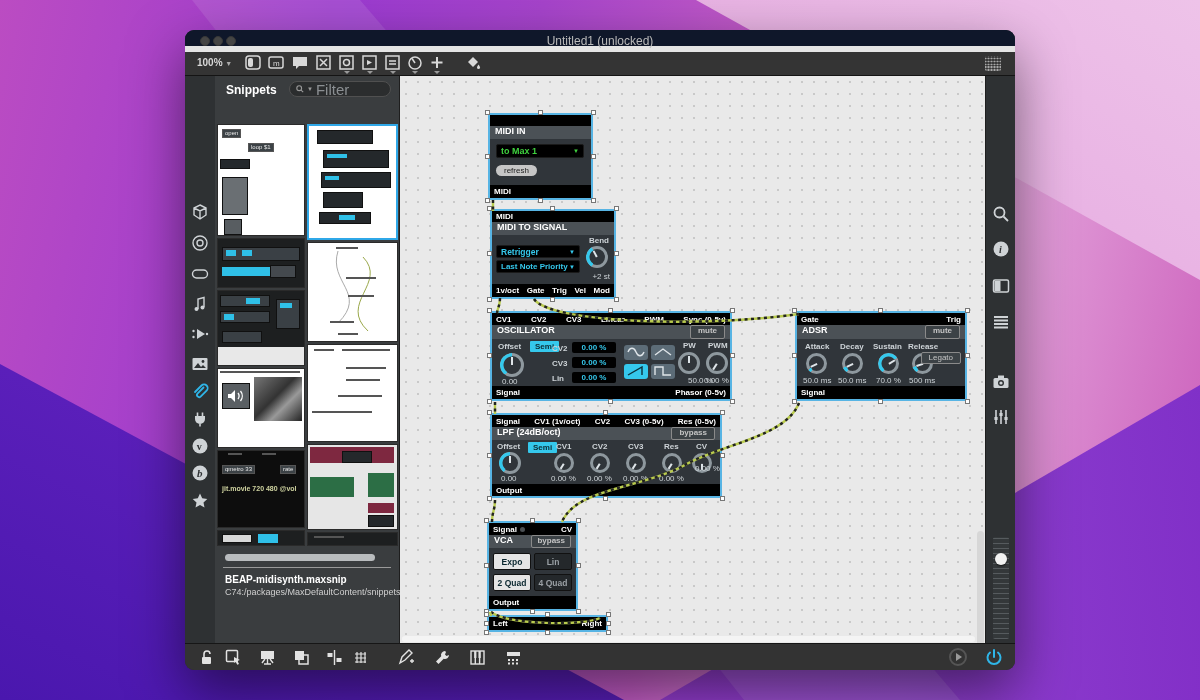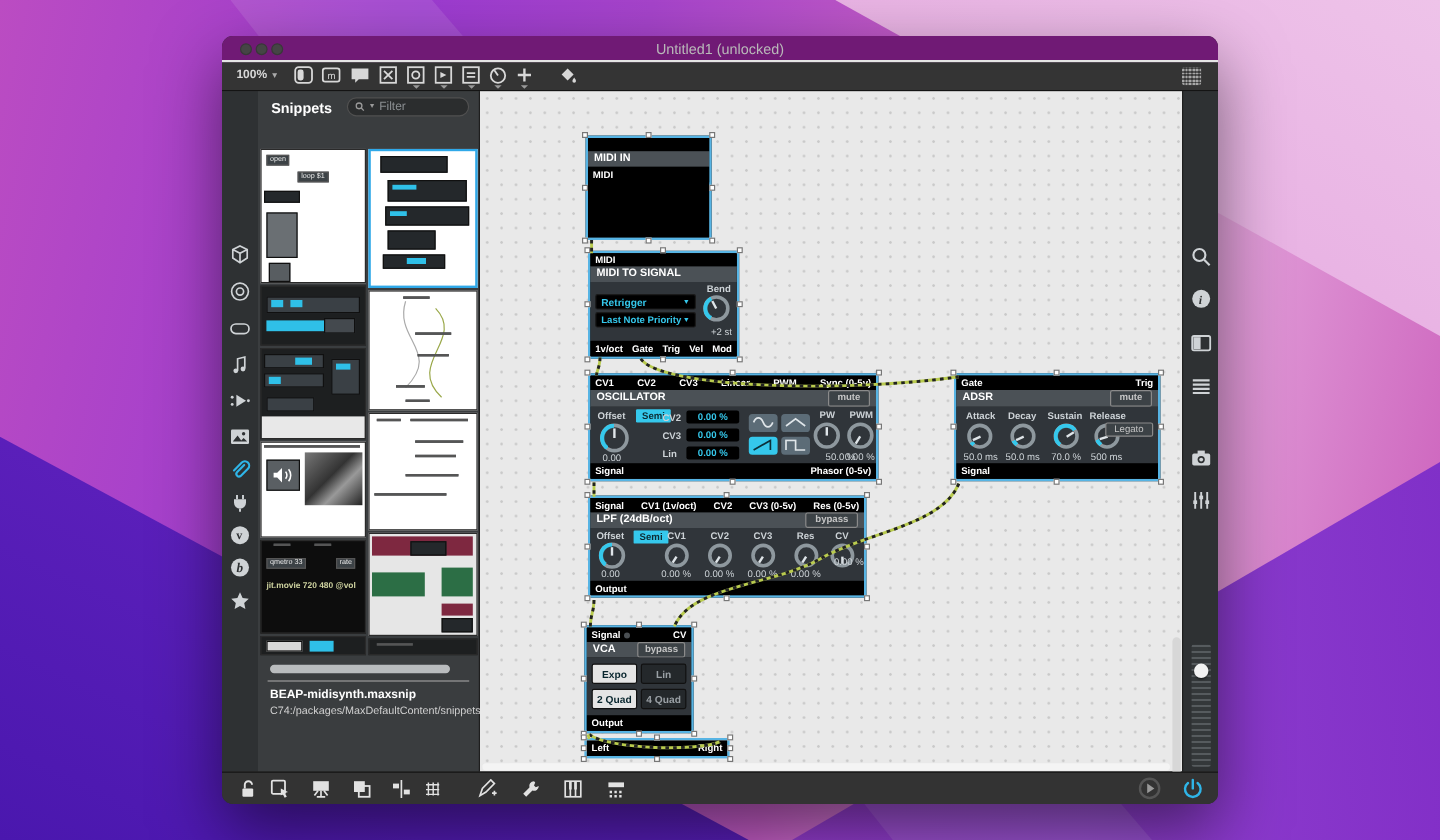--- a/index.html
+++ b/index.html
@@ -6,21 +6,21 @@
   html,body { width:1200px; height:700px; overflow:hidden; font-family:"Liberation Sans", sans-serif; }
   body { position:relative; background:linear-gradient(103deg,#bb4cc2 0%,#9c3bd0 26%,#a644cb 40%,#c45cc6 58%,#e2a1da 78%,#c958b8 100%); }
   .wp { position:absolute; inset:0; }
   .wp-dark { clip-path:polygon(0 52%,52% 100%,0 100%); background:linear-gradient(25deg,#4a17ae,#7b2fd2 80%); }
   .wp-dark2 { clip-path:polygon(100% 55%,100% 100%,55% 100%); background:linear-gradient(250deg,#6d23c8,#9b3ed4 85%); opacity:.85; }
   .wp-light { clip-path:polygon(58% 0,100% 0,100% 40%); background:linear-gradient(210deg,#eec3e9,#d77ed2 90%); }
   .wp-streak { clip-path:polygon(16% 0,30% 0,80% 100%,62% 100%); background:rgba(255,255,255,.10); }
 
   
   .window { position:absolute; left:185px; top:30px; width:830px; height:640px; background:#2e2e2e; border-radius:9px; overflow:hidden; box-shadow:0 22px 55px rgba(0,0,0,.5); display:flex; flex-direction:column; }
-  .titlebar { height:22px; background:#701a75; border-bottom:2px solid #e5e5e5; position:relative; flex:none; }
+  .titlebar { height:22px; background:#0f172a; border-bottom:6px solid #e5e5e5; position:relative; flex:none; }
   .tl { position:absolute; top:6px; width:10px; height:10px; border-radius:50%; background:#454545; border:1px solid #383838; }
   .title { position:absolute; left:0; right:0; top:4px; text-align:center; font-size:12px; color:#b9b9b9; }
   .toolbar { height:24px; background:#343434; border-bottom:1px solid #141414; position:relative; flex:none; }
   .zoom-ctl { position:absolute; left:12px; top:5px; font-size:10px; color:#d8d8d8; font-weight:bold; }
   .zoom-ctl .car { font-size:7px; color:#aaa; }
   .tb-icon { position:absolute; top:3px; width:18px; height:16px; color:#d8d8d8; }
   .tb-icon svg { display:block; }
   .drop-caret { position:absolute; top:19px; width:0; height:0; border-left:3px solid transparent; border-right:3px solid transparent; border-top:3px solid #9a9a9a; }
   .grid-ico { position:absolute; right:14px; top:4px; width:16px; height:15px; background:repeating-linear-gradient(0deg,#cfcfcf 0 1.5px,#6a6a6a 1.5px 3px),repeating-linear-gradient(90deg,#cfcfcf 0 1.5px,#8a8a8a 1.5px 3px); background-blend-mode:multiply; border-radius:2px; }
 
@@ -29,21 +29,21 @@
   .left-rail { width:30px; background:#2e3133; position:relative; flex:none; }
   .rail-ico { position:absolute; left:6px; width:18px; height:18px; color:#cfd3d6; }
   .rail-ico svg { display:block; }
   .rail-ico.active { color:#2fb5e8; }
 
   
   .snippets { width:185px; background:#3a3d3f; position:relative; flex:none; border-right:1px solid #1e1e1e; }
   .snip-title { position:absolute; left:11px; top:7px; color:#fff; font-size:12px; font-weight:bold; }
   .filter { position:absolute; right:8px; top:5px; width:102px; height:16px; background:#2b2d2e; border:1px solid #505050; border-radius:9px; display:flex; align-items:center; padding:0 6px; gap:3px; }
   .filter .mag { width:8px; height:8px; flex:none; }
-  .filter .ph { color:#8b8f92; font-size:10px; }
+  .filter .ph { color:#8b8f92; font-size:15px; }
   .filter .fcar { font-size:6px; color:#9a9a9a; }
   .viewtabs { position:absolute; left:0; right:0; top:26px; height:20px; display:flex; align-items:center; font-size:9.5px; }
   .vt { display:flex; align-items:center; gap:4px; font-weight:bold; }
   .vt.preview { color:#2fb5e8; margin-left:10px; }
   .vt.name { color:#e8e8e8; margin-left:22px; }
   .vt .sq { width:9px; height:9px; display:grid; grid-template-columns:1fr 1fr; gap:1px; }
   .vt .sq i { background:#2fb5e8; }
   .vt .lines { width:10px; height:8px; background:repeating-linear-gradient(0deg,#e8e8e8 0 1.5px,transparent 1.5px 3.2px); }
   .snip-grid { position:absolute; left:0; top:48px; width:185px; height:424px; overflow:hidden; }
   .thumb { position:absolute; overflow:hidden; background:#fff; border:1px solid #2a2a2a; }
@@ -390,20 +390,27 @@
             <path d="M91 536 C108 549 184 550 200 542" stroke="#222" stroke-width="2.4" stroke-dasharray="3 3.5"></path>
           <path d="M90 536 L91 540" stroke="#b9cb4e" stroke-width="2.4"></path>
         </g>
       </svg>
 
       <div class="module" style="left:88px;top:37px;width:105px;height:87px">
         <div class="m-io" style="height:11px"></div>
         <div class="m-head" style="height:13px">
             <span>MIDI IN</span>
           </div>
+        <div class="m-body" style="height:46px">
+          <div class="dd green" style="left:6px;top:5px;width:88px;height:14px">
+              <span>to Max 1</span>
+              <span class="ar">▼</span>
+            </div>
+          <div class="pill" style="left:6px;top:26px">refresh</div>
+        </div>
         <div class="m-io" style="height:13px">
             <span>MIDI</span>
           </div>
       <i class="handle h-nw"></i>
           <i class="handle h-n"></i>
           <i class="handle h-ne"></i>
           <i class="handle h-w"></i>
           <i class="handle h-e"></i>
           <i class="handle h-sw"></i>
           <i class="handle h-s"></i>

